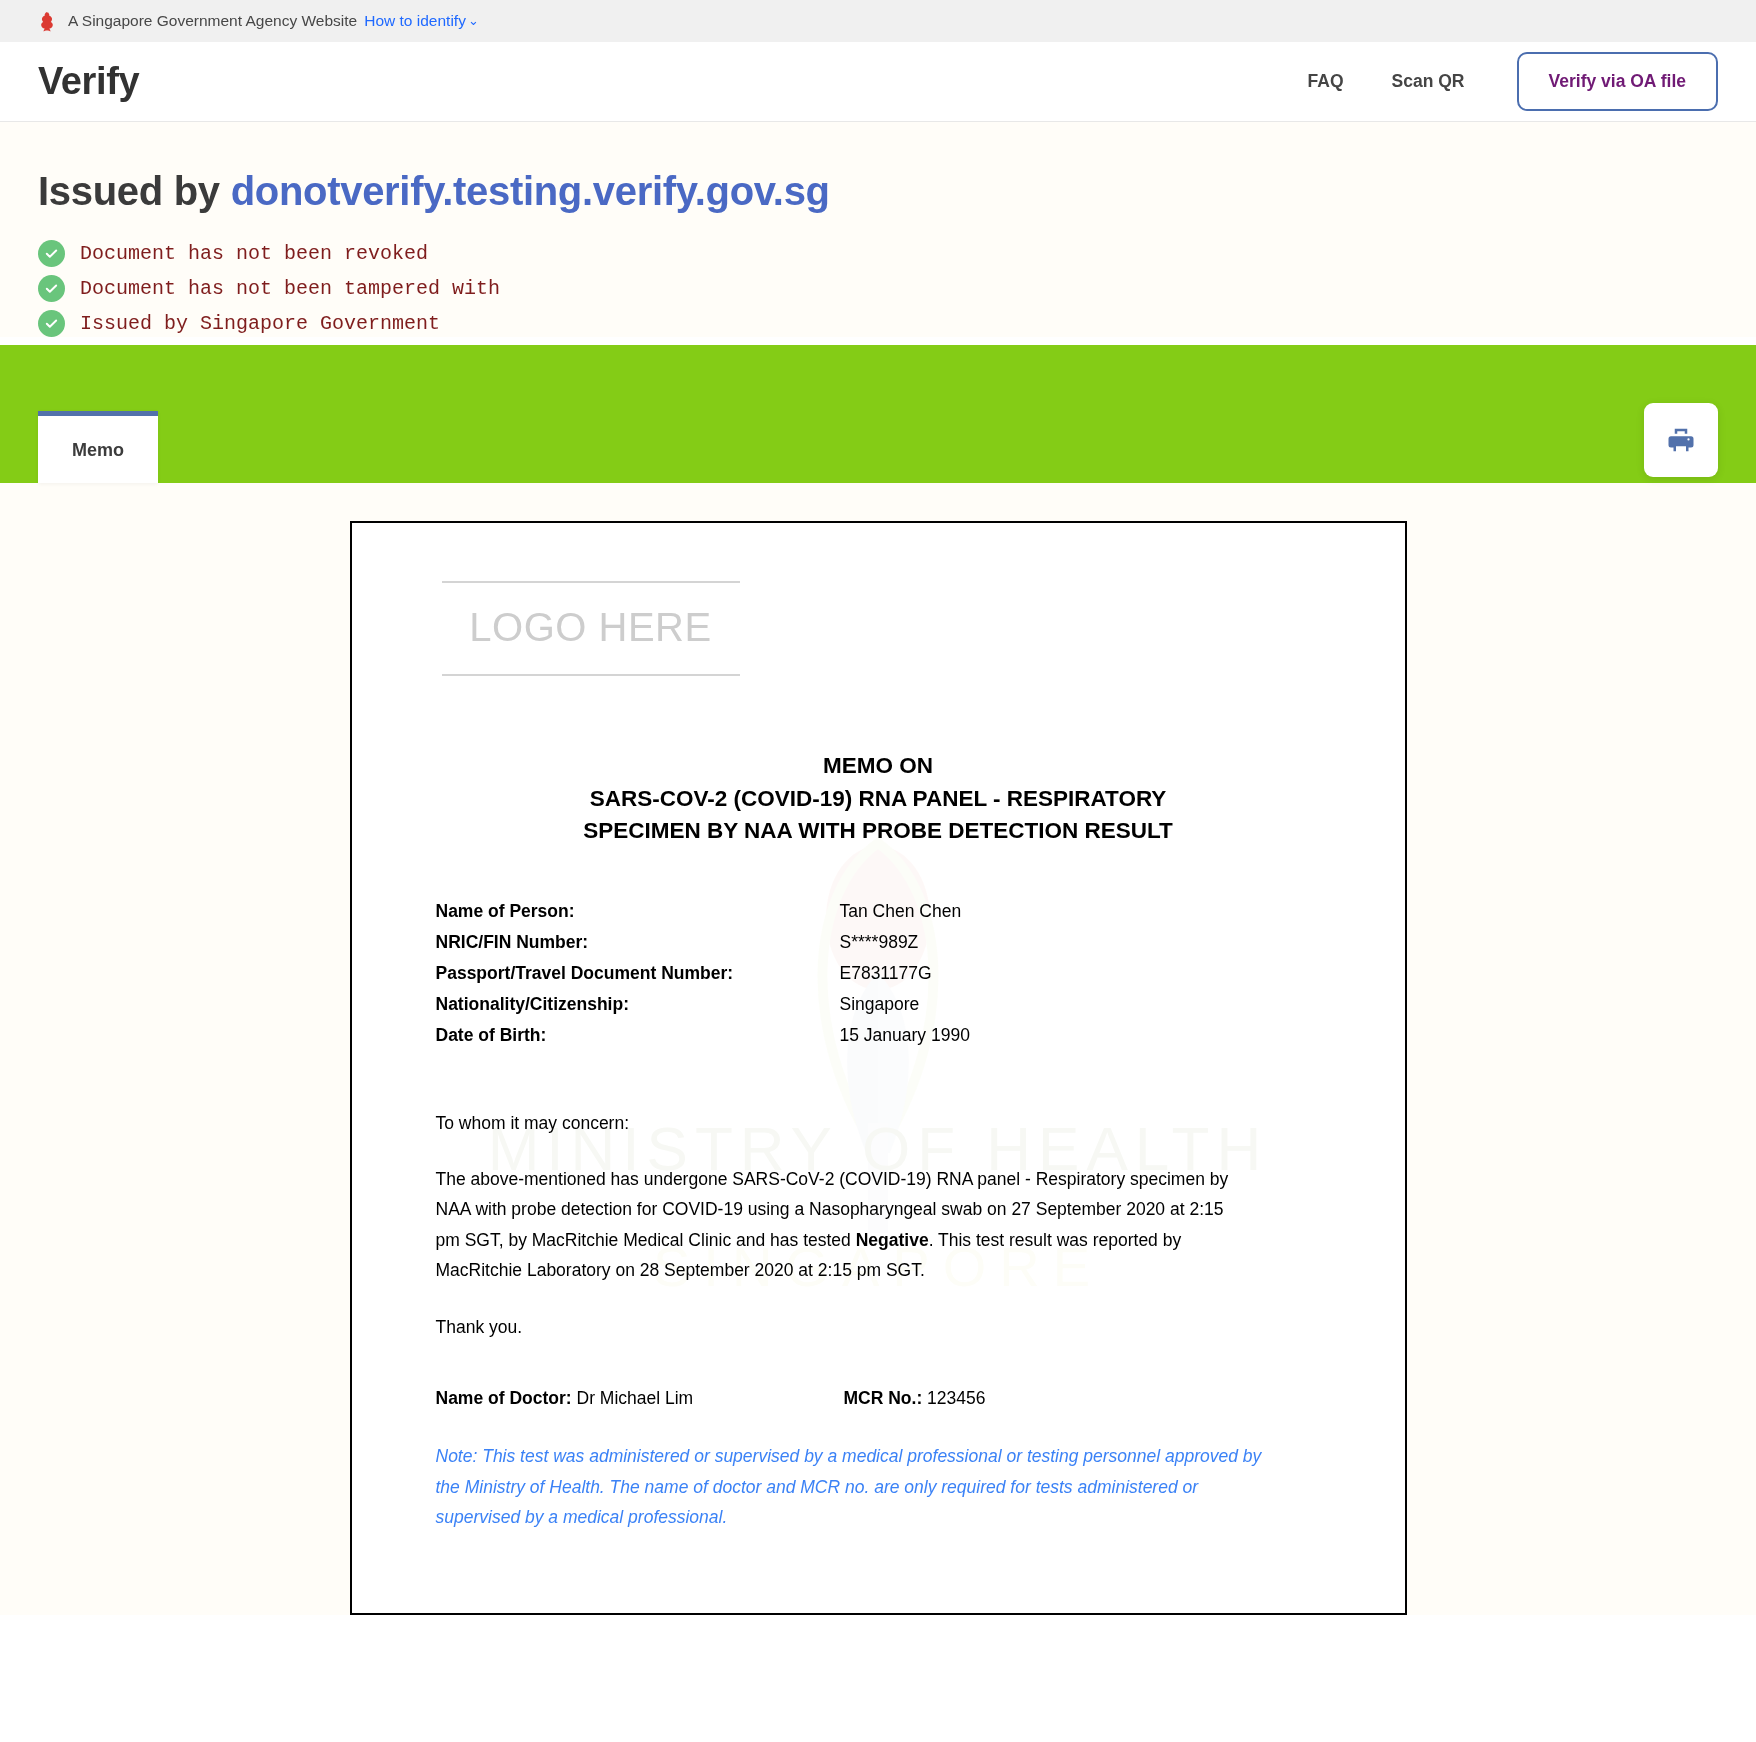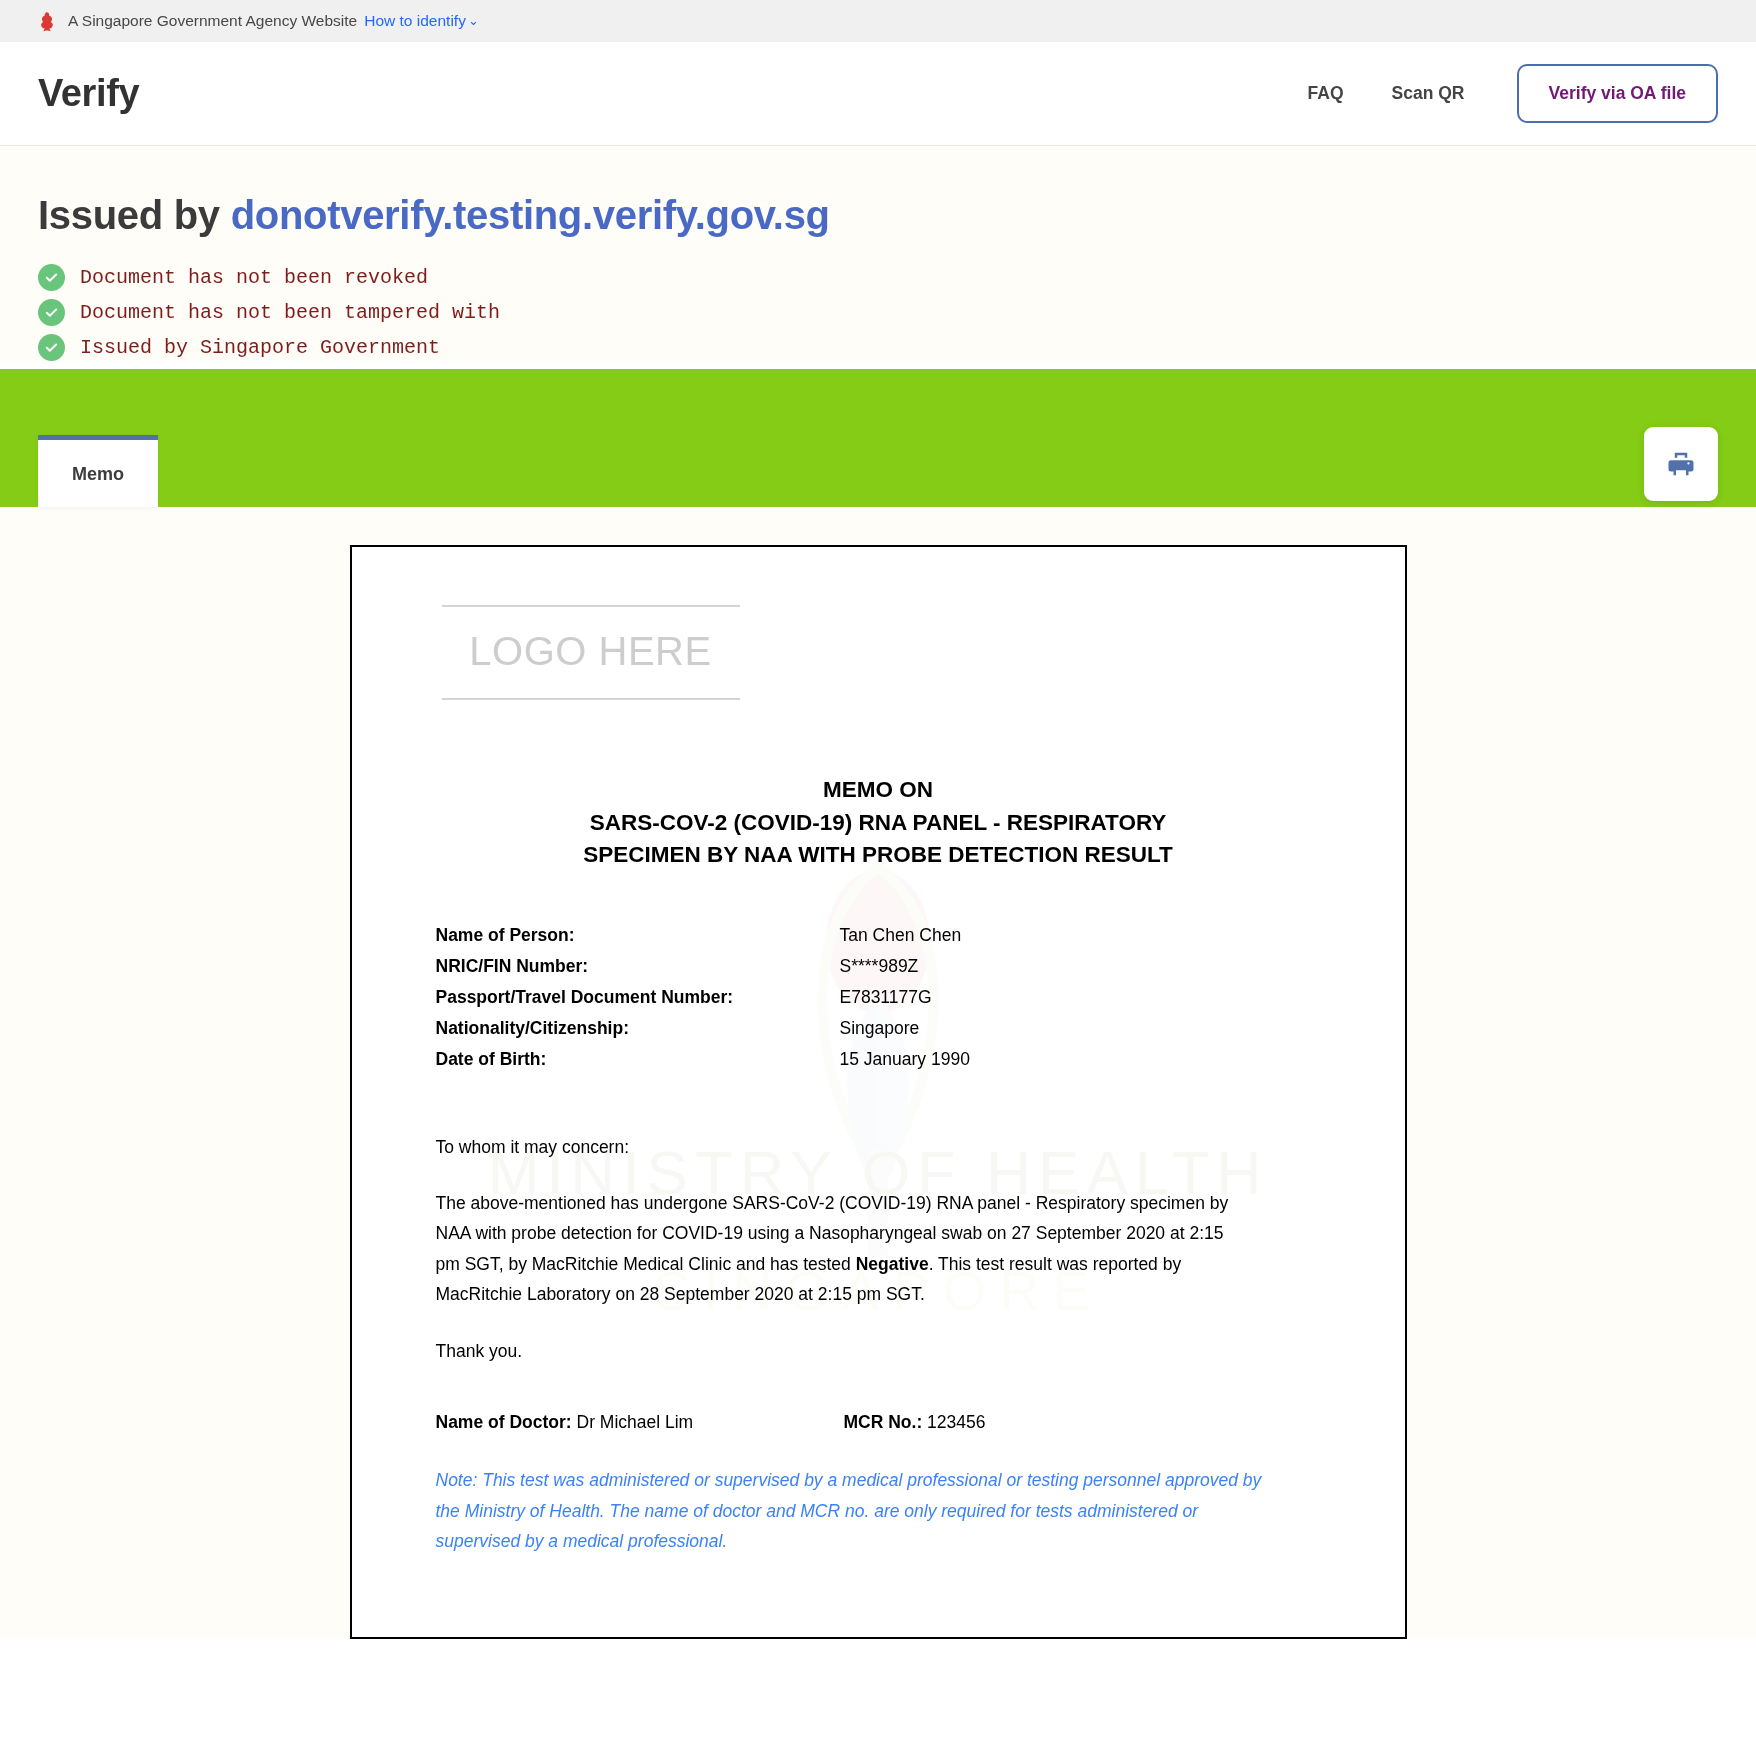--- a/index.html
+++ b/index.html
@@ -41,21 +41,21 @@
   .masthead-caret {
     display: inline-block;
     margin-left: 2px;
     color: #1f69ff;
     font-size: 13px;
     transform: translateY(-1px);
   }
 
   
   .navbar {
-    height: 104px;
+    height: 80px;
     background: #ffffff;
     border-bottom: 1px solid #e8e8e8;
     display: flex;
     align-items: center;
     padding: 4px 38px;
   }
   .brand {
     font-size: 38px;
     font-weight: bold;
     color: #323232;

